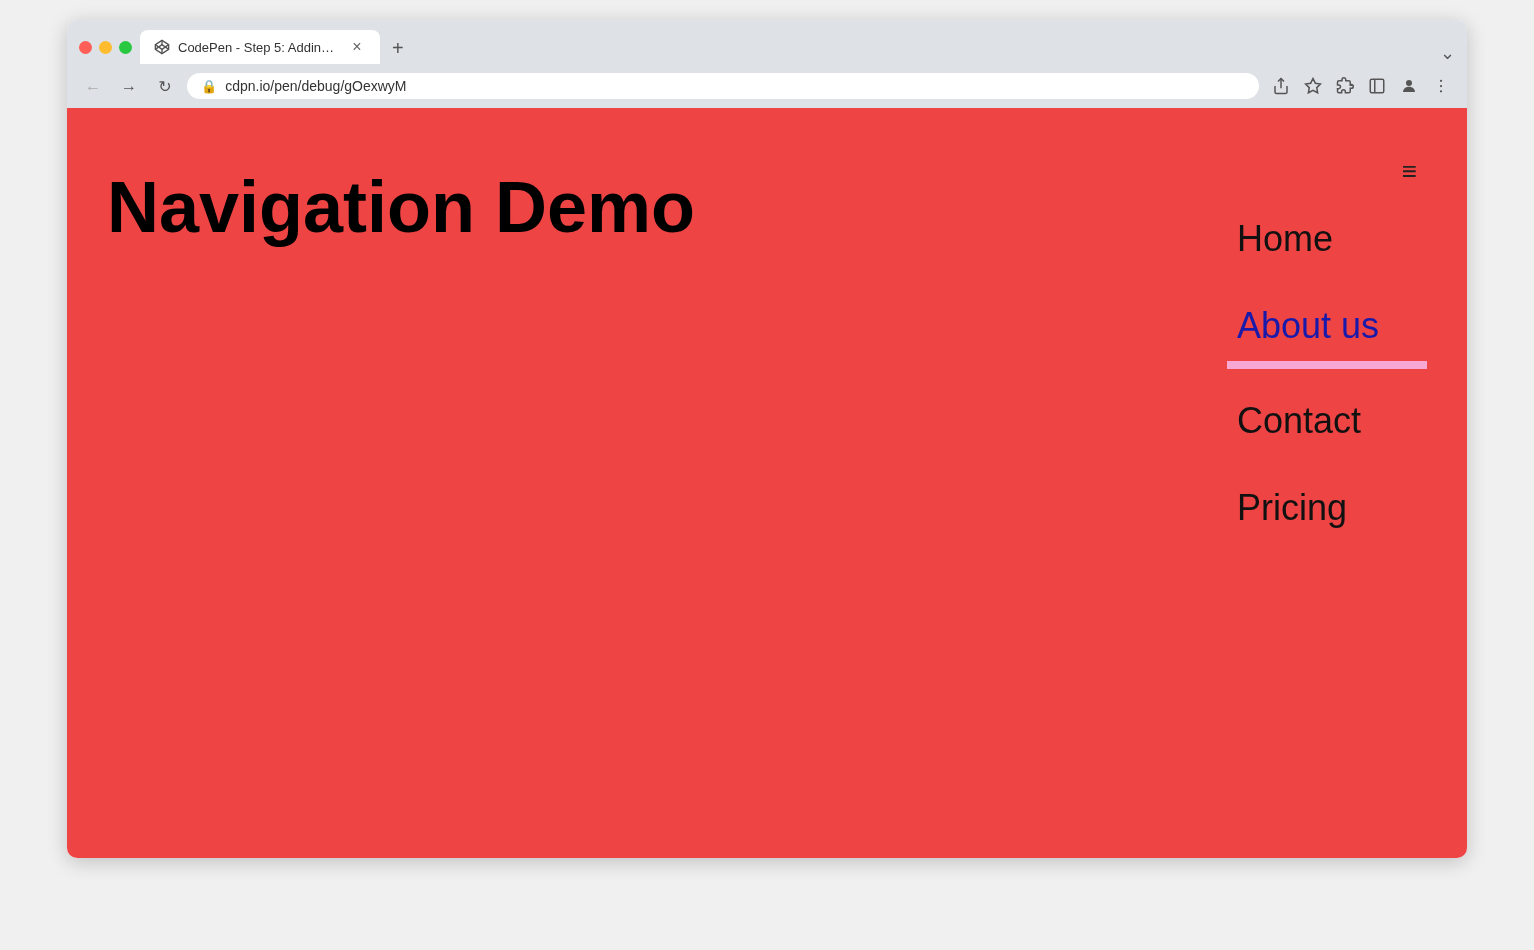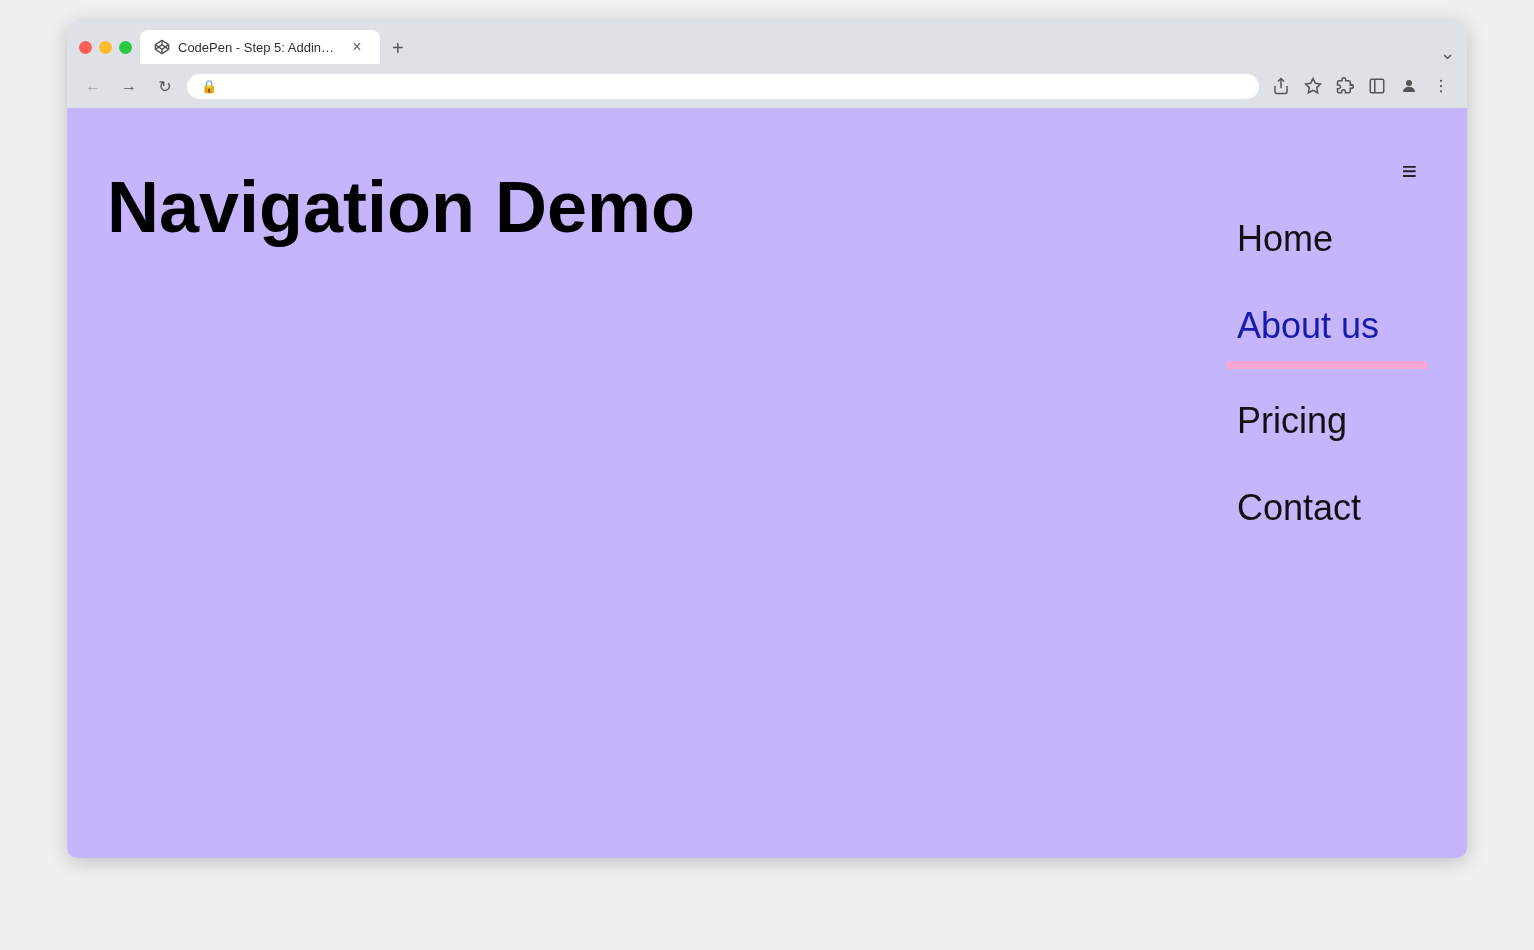--- a/index.html
+++ b/index.html
@@ -188,21 +188,21 @@
       width: 28px;
       height: 28px;
       display: flex;
       align-items: center;
       justify-content: center;
       border-radius: 50%;
     }
 
     
     .page-content {
-      background: #c4b5fd;
+      background: #ef4444;
       min-height: 750px;
       padding: 40px 40px 40px 40px;
       position: relative;
       display: flex;
     }
 
     .page-main {
       flex: 1;
     }
 
@@ -292,20 +292,21 @@
       </button>
       <button class="nav-btn">
         <span>→</span>
       </button>
       <button class="nav-btn">
         <span>↻</span>
       </button>
 
       <div class="address-bar">
         <span class="lock-icon">🔒</span>
+        <span class="url-text">cdpn.io/pen/debug/gOexwyM</span>
       </div>
 
       <div class="address-actions">
         <button class="address-action-btn">
           <svg width="18" height="18" viewBox="0 0 24 24" fill="none" stroke="#555" stroke-width="2">
             <path d="M4 12v8a2 2 0 0 0 2 2h12a2 2 0 0 0 2-2v-8"></path>
             <polyline points="16 6 12 2 8 6"></polyline>
             <line x1="12" y1="2" x2="12" y2="15"></line>
           </svg>
         </button>
@@ -345,18 +346,18 @@
   <div class="page-content">
     <div class="page-main">
       <h1 class="page-heading">Navigation Demo</h1>
     </div>
 
     <nav class="nav-panel">
       <div class="hamburger-icon">≡</div>
       <div class="nav-links">
         <a class="nav-link">Home</a>
         <a class="nav-link active">About us</a>
+        <a class="nav-link">Contact</a>
         <a class="nav-link">Pricing</a>
-        <a class="nav-link">Contact</a>
       </div>
     </nav>
   </div>
 </div>
 
 </body></html>

